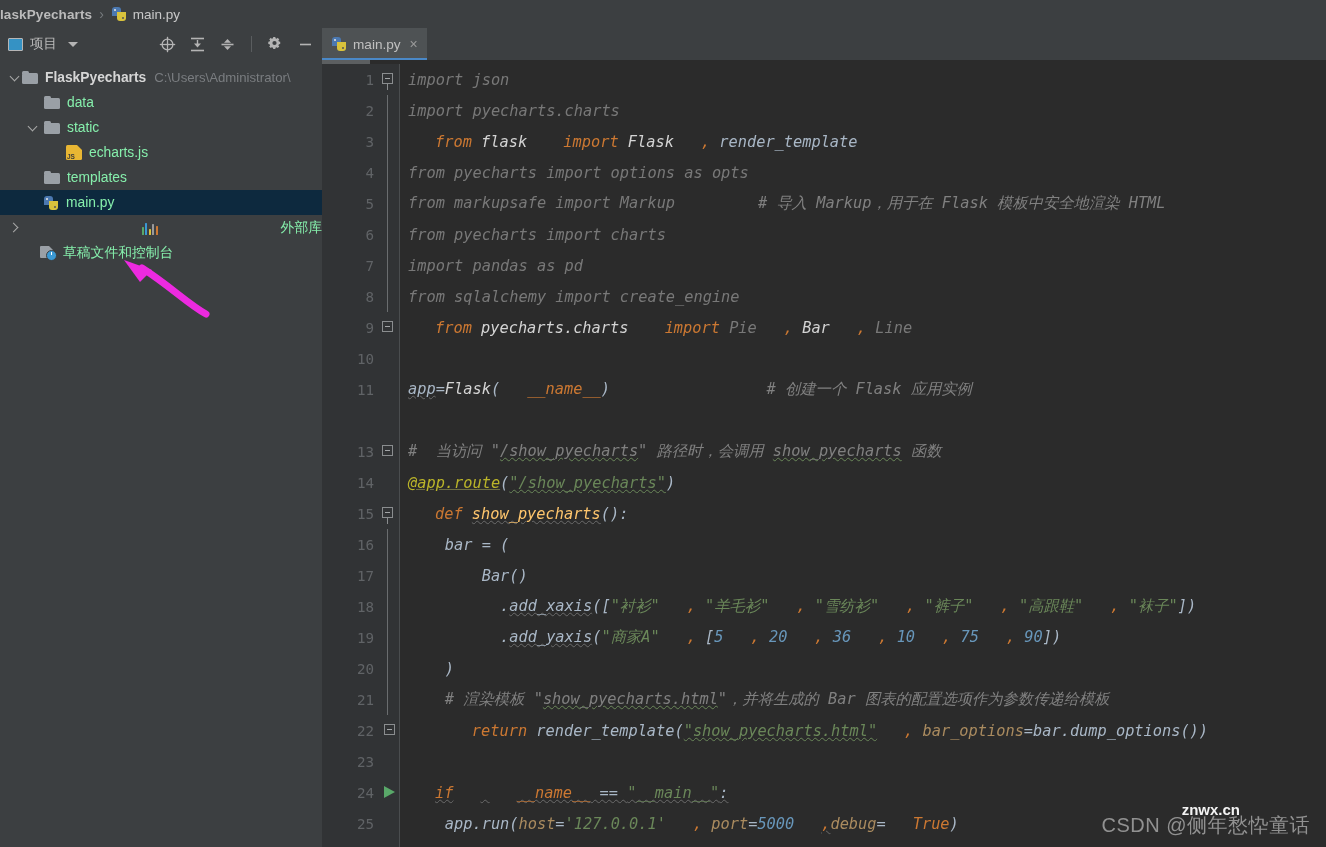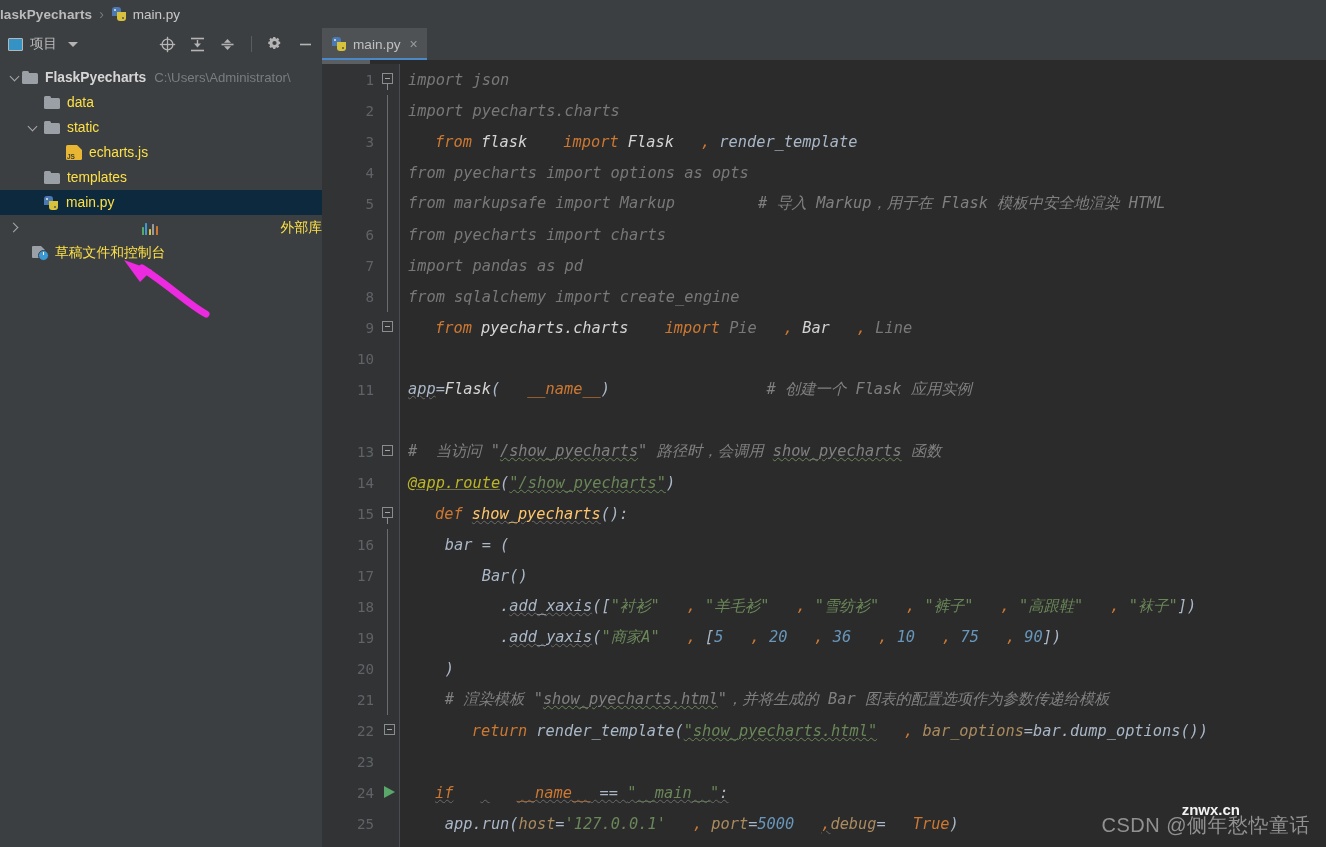--- a/index.html
+++ b/index.html
@@ -74,21 +74,21 @@
   .chev.right::before{transform:rotate(-45deg);left:0px;top:1px;}
   .folder{
     width:16px;height:13px;position:relative;flex:none;margin-right:7px;
   }
   .folder .body{
     position:absolute;left:0;top:2px;width:16px;height:11px;background:#9aa0a6;border-radius:1.5px;
   }
   .folder .tab{
     position:absolute;left:0;top:0px;width:7px;height:3px;background:#9aa0a6;border-radius:1.5px 1.5px 0 0;
   }
-  .tlabel2{color:#fde047;font-size:13.8px;}
+  .tlabel2{color:#86efac;font-size:13.8px;}
   .tlabel2.bold{font-weight:bold;color:#d6d6d6;}
   .tpath{color:#7a7d80;font-size:13.2px;margin-left:8px;}
   .jsicon{
     width:16px;height:15px;position:relative;flex:none;margin-right:7px;
     background:#e8b633;border-radius:1.5px;
   }
   .jsicon::after{
     content:"JS";position:absolute;left:1px;bottom:0px;font-size:6.5px;color:#3a3a3a;
     font-weight:bold;font-family:"Liberation Sans",sans-serif;
   }
@@ -328,21 +328,21 @@
     <span class="libicon" style="margin-left:4px;">
       <i style="height:8px;background:#59a869;"></i>
       <i style="height:12px;background:#3b99d4;"></i>
       <i style="height:6px;background:#d8c23c;"></i>
       <i style="height:11px;background:#9a9a9a;"></i>
       <i style="height:9px;background:#cc7832;"></i>
     </span>
     <span class="tlabel2">外部库</span>
   </div>
 
-  <div class="trow" style="padding-left:32px;">
+  <div class="trow" style="padding-left:40px;">
     <span class="scratch">
         <span class="pg"></span>
         <span class="clk"></span>
       </span>
     <span class="tlabel2">草稿文件和控制台</span>
   </div>
 
   <svg class="arrow-ann" viewBox="0 0 95 62">
     <path d="M88 58 C 70 48, 52 30, 24 12" stroke="#ec2ae0" stroke-width="7" fill="none" stroke-linecap="round"></path>
     <polygon points="6,4 34,14 22,26" fill="#ec2ae0"></polygon>

